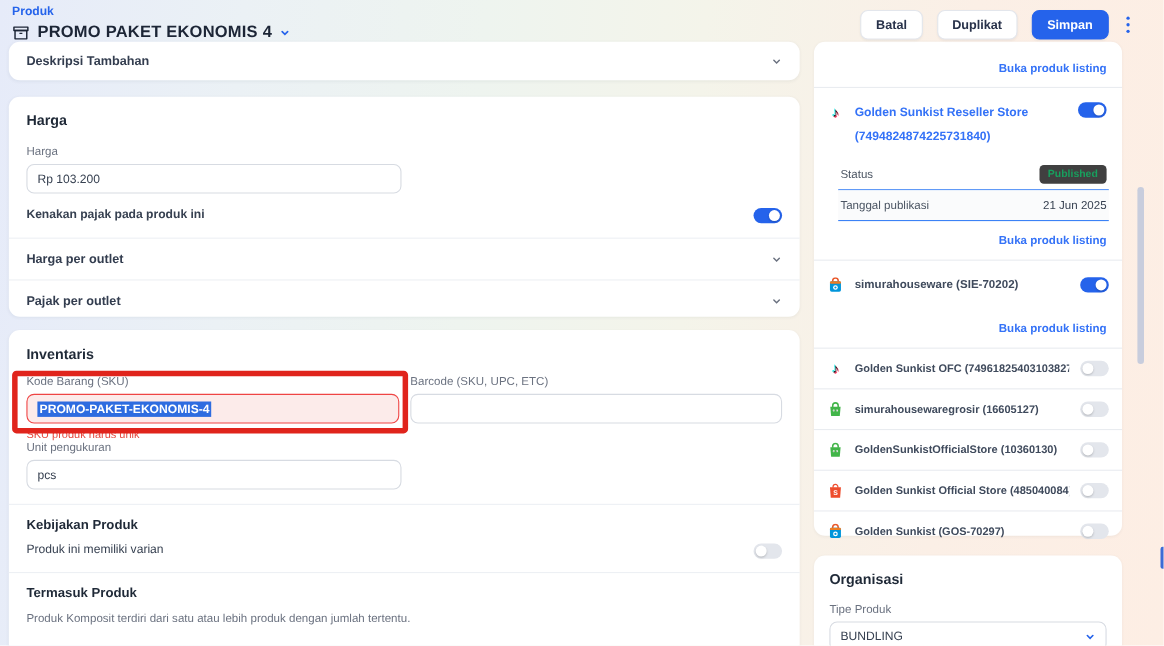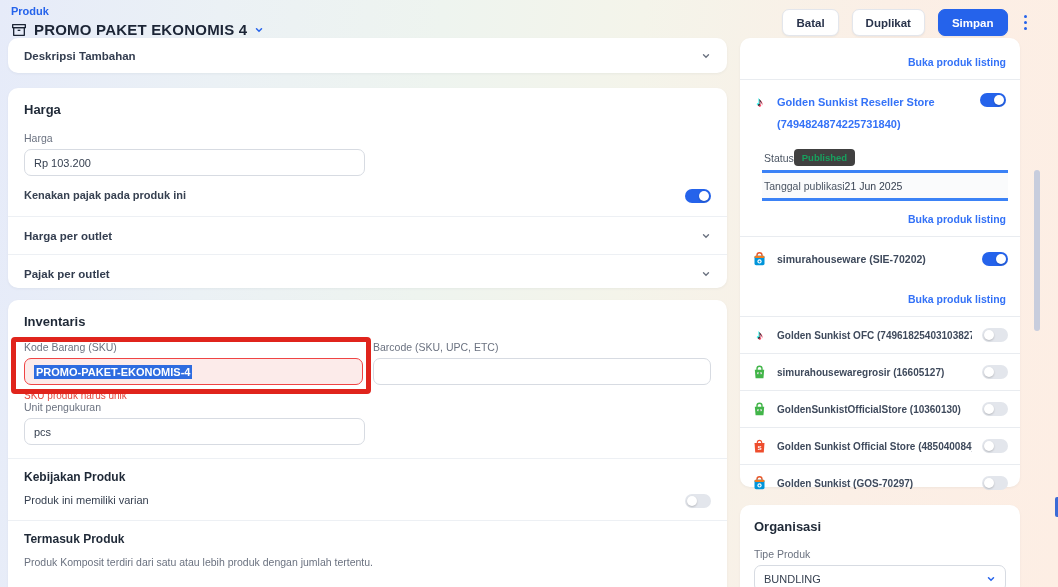--- a/index.html
+++ b/index.html
@@ -63,22 +63,22 @@
 
   
   .col-right { position:absolute; left:740px; top:38px; width:280px; }
   .card-listing { left:0; top:0; width:280px; height:449px; padding:6px 12px 0; }
   .link-row { padding:8px 2px 9px; text-align:right; }
   .ldiv { height:1px; background:#e9ecf0; margin:0 -12px; }
   .ch-head { position:relative; padding:11px 0 6px; }
   .ch-name-link { font-size:11px; font-weight:bold; color:#3472f7; line-height:22px; cursor:pointer; }
   .ch-head .toggle { position:absolute; right:2px; top:13px; }
   .subtable { margin:4px 0 0 10px; }
-  .st-row { display:flex; align-items:center; height:28px; padding:0 2px;
-            border-bottom:3px solid #3b82f6; }
+  .st-row { display:flex; align-items:center; justify-content:space-between; height:28px; padding:0 2px;
+            border-bottom:1px solid #3b82f6; }
   .st-row.alt { background:#fafbfc; }
   .st-label { font-size:10.5px; color:#4b5563; }
   .st-val { font-size:10.5px; color:#374151; }
   .badge { background:#404040; color:#17a05e; font-size:9.5px; font-weight:bold; padding:3px 8px; border-radius:4px; }
   .ch-row { height:36px; display:flex; align-items:center; gap:10px; }
   .ch-row .nm { font-size:10px; color:#3f4a5c; font-weight:bold; white-space:nowrap; overflow:hidden; flex:1; }
   .ch-row.tall { height:44px; } .ch-row.tall .nm { font-size:10.5px; }
   .picon { width:15px; height:15px; flex:none; display:flex; align-items:center; justify-content:center; }
   .tiktok { font-size:12px; font-weight:bold; color:#0b0b0f; text-shadow:1px 1px 0 #fe2c55, -1px -1px 0 #25f4ee; line-height:1; }
   .card-org { left:0; top:467px; width:280px; height:120px; padding:14px; }

